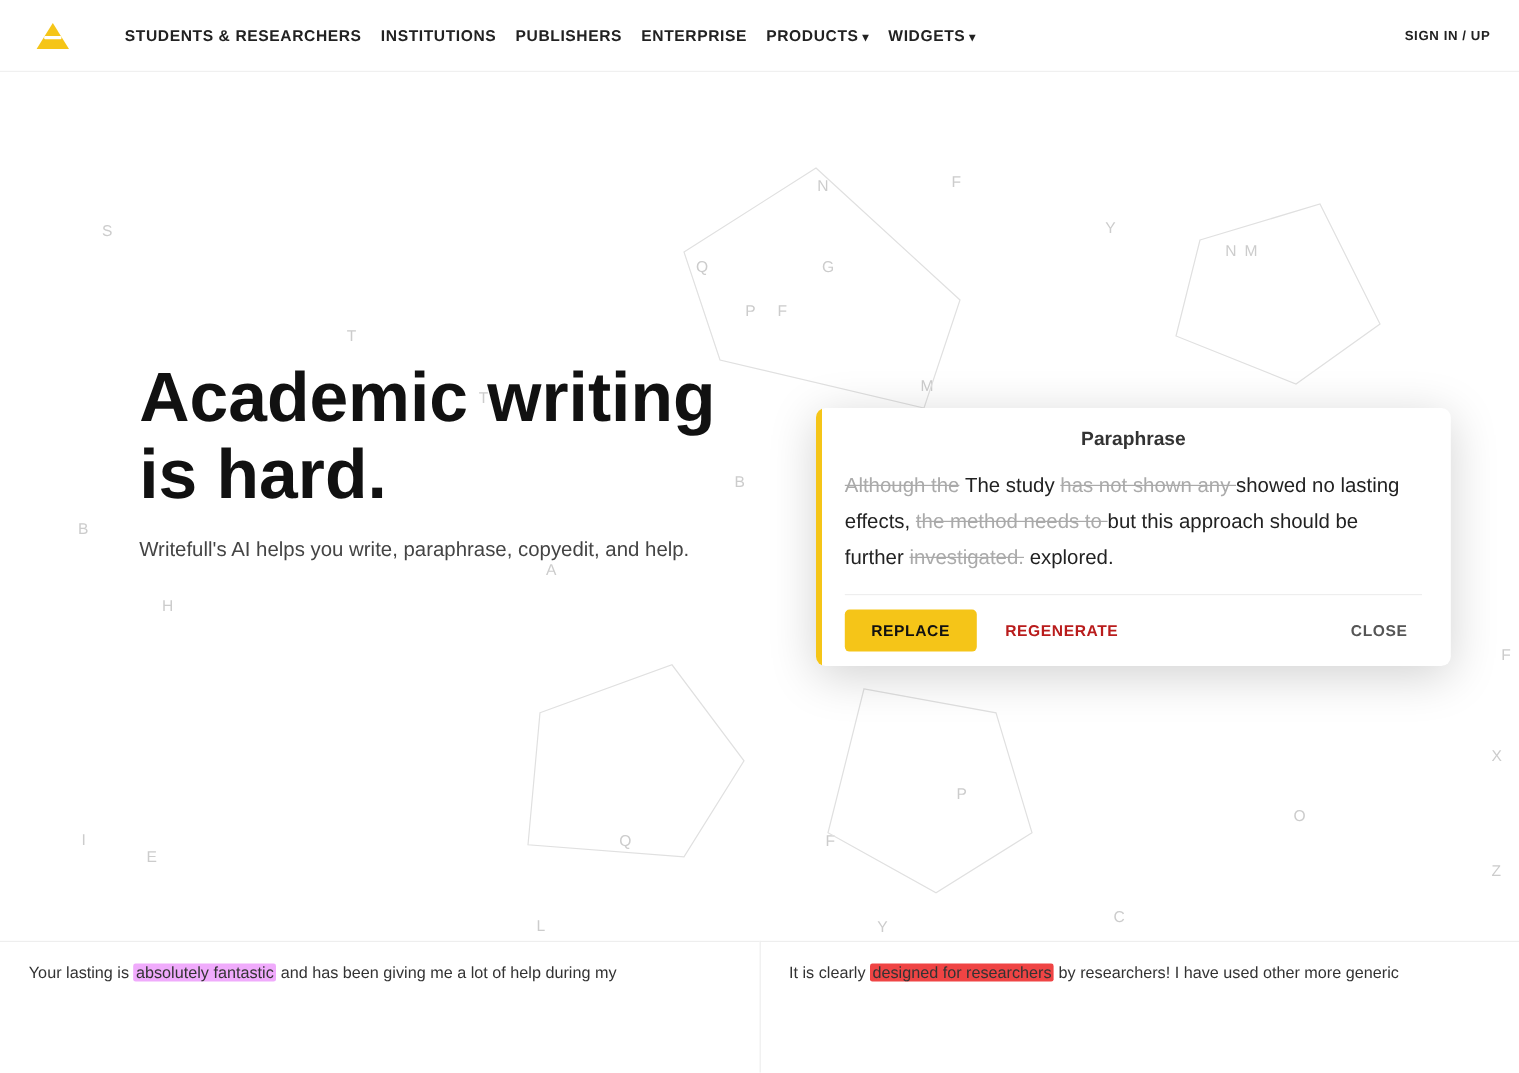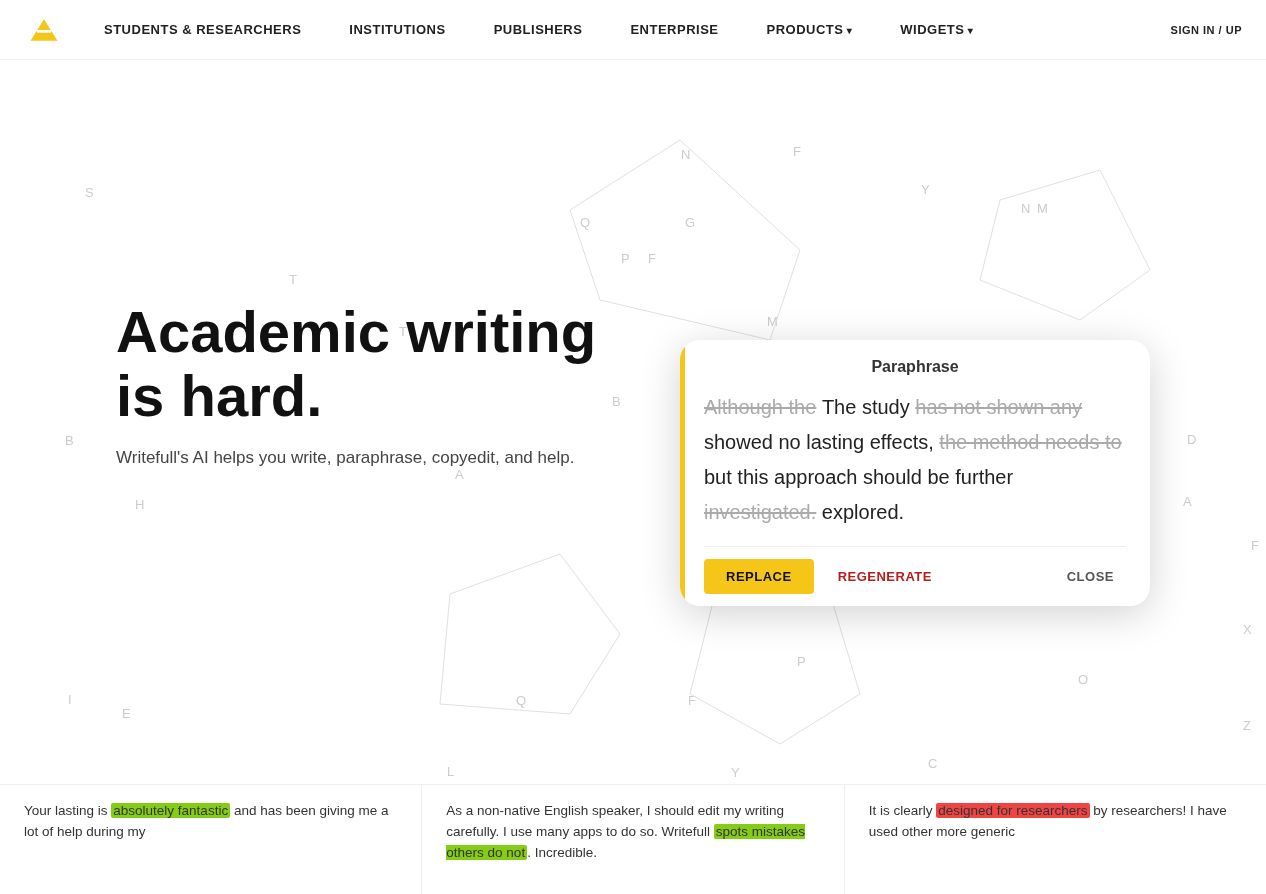--- a/index.html
+++ b/index.html
@@ -31,21 +31,21 @@
       display: flex;
       align-items: center;
       justify-content: center;
     }
     .nav-logo svg {
       width: 36px;
       height: 36px;
     }
     .nav-links {
       display: flex;
-      gap: 48px;
+      gap: 16px;
       flex: 1;
       align-items: center;
     }
     .nav-link {
       font-size: 13px;
       font-weight: 600;
       color: #222;
       text-transform: uppercase;
       letter-spacing: 0.5px;
       cursor: pointer;
@@ -108,23 +108,23 @@
       color: #444;
       margin-top: 20px;
       max-width: 480px;
     }
 
     
     .paraphrase-card {
       position: absolute;
       top: 280px;
       left: 680px;
-      width: 470px;
+      width: 529px;
       background: #fff;
-      border-radius: 20px;
+      border-radius: 8px;
       box-shadow: 0 8px 40px rgba(0,0,0,0.18);
       padding: 0;
       overflow: hidden;
       z-index: 10;
     }
     .card-header {
       padding: 18px 24px 10px;
       text-align: center;
     }
     .card-title {
@@ -136,21 +136,21 @@
       position: absolute;
       left: 0;
       top: 0;
       width: 5px;
       background: #f5c518;
       height: 100%;
       border-radius: 8px 0 0 8px;
     }
     .card-body {
       padding: 4px 28px 16px 24px;
-      font-size: 20px;
+      font-size: 17px;
       line-height: 1.75;
       color: #555;
     }
     .text-original {
       text-decoration: line-through;
       color: #aaa;
     }
     .text-new {
       color: #222;
       font-weight: 500;
@@ -219,21 +219,21 @@
       padding: 16px 24px;
       font-size: 13.5px;
       color: #333;
       line-height: 1.55;
       overflow: hidden;
     }
     .testimonial + .testimonial {
       border-left: 1px solid #eee;
     }
     .highlight-yellow {
-      background: #84cc16;
+      background: #f0abfc;
       border-radius: 2px;
       padding: 0 2px;
     }
     .highlight-blue {
       background: #ef4444;
       border-radius: 2px;
       padding: 0 2px;
     }
 
     
@@ -337,23 +337,20 @@
       <button class="btn-regenerate">REGENERATE</button>
       <button class="btn-close">CLOSE</button>
     </div>
   </div>
 
   <div class="testimonials">
     <div class="testimonial">
       <span>Your lasting is </span><span class="highlight-yellow">absolutely fantastic</span><span> and has been giving me a lot of help during my</span>
     </div>
     <div class="testimonial">
-      <span>As a non-native English speaker, I should edit my writing carefully. I use many apps to do so. Writefull </span><span class="highlight-yellow">spots mistakes others do not</span><span>. Incredible.</span>
-    </div>
-    <div class="testimonial">
       <span>It is clearly </span><span class="highlight-blue">designed for researchers</span><span> by researchers! I have used other more generic</span>
     </div>
   </div>
 
   <svg class="polygon-bg" style="top:60px;left:500px;width:800px;height:560px;" viewBox="0 0 800 560">
     <polygon points="180,20 300,130 270,220 100,180 70,90" fill="none" stroke="#e0e0e0" stroke-width="1"></polygon>
     <polygon points="500,80 600,50 650,150 580,200 480,160" fill="none" stroke="#e0e0e0" stroke-width="1"></polygon>
     <polygon points="350,300 450,260 490,340 420,390 340,360" fill="none" stroke="#e0e0e0" stroke-width="1"></polygon>
   </svg>
 

